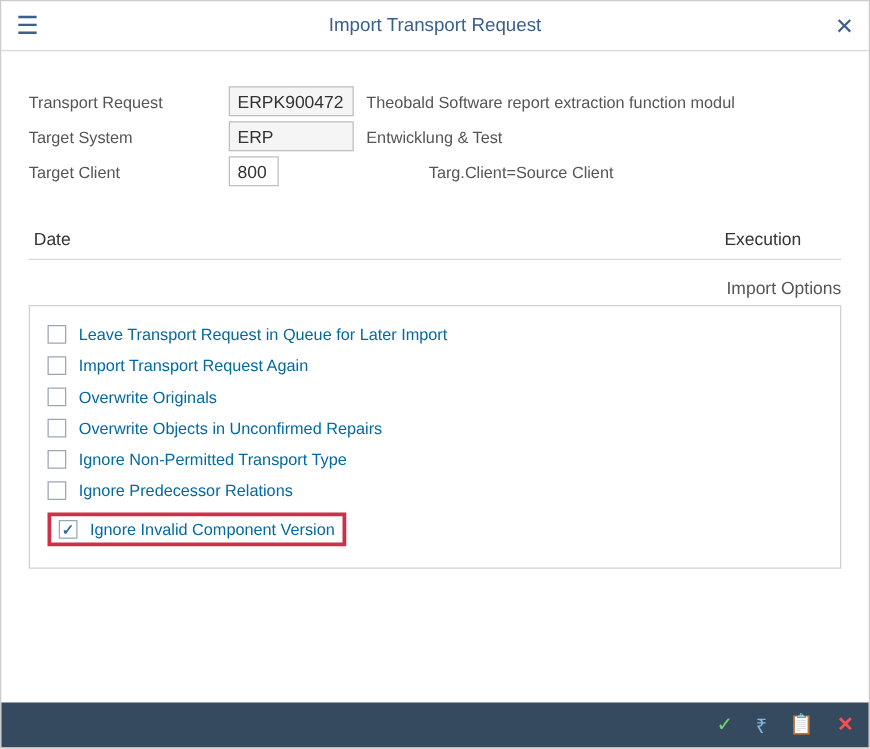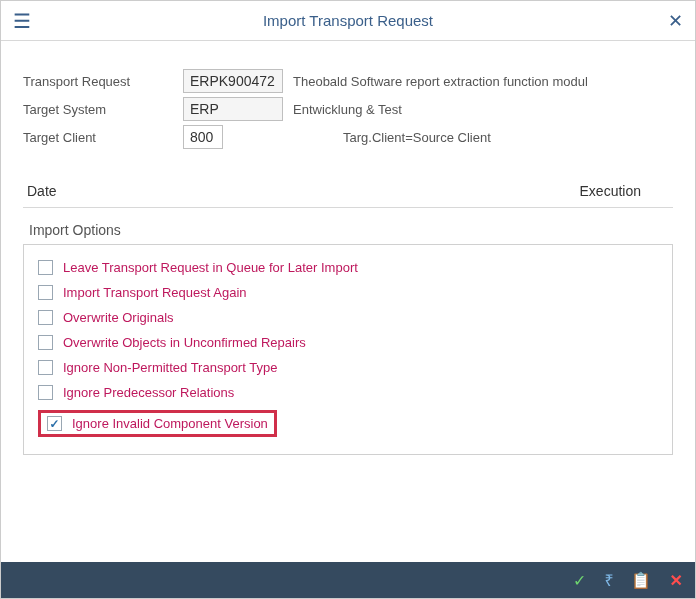--- a/index.html
+++ b/index.html
@@ -80,32 +80,33 @@
     font-size: 14px;
   }
   .tab.active {
     color: #2a6496;
     border-bottom: 2px solid #2a6496;
   }
   .section-title {
     margin: 14px 0 6px 6px;
     font-size: 14px;
     color: #555;
+    text-align: right;
   }
   .options-box {
     border: 1px solid #d0d0d0;
     background: #fff;
     padding: 10px 10px 12px 10px;
   }
   .opt-row {
     display: flex;
     align-items: center;
     padding: 5px 4px;
     font-size: 13px;
-    color: #be185d;
+    color: #0369a1;
   }
   .chk {
     width: 15px; height: 15px;
     border: 1px solid #9aa7b3;
     margin-right: 10px;
     display: inline-flex;
     align-items: center;
     justify-content: center;
     cursor: pointer;
     font-size: 12px;

